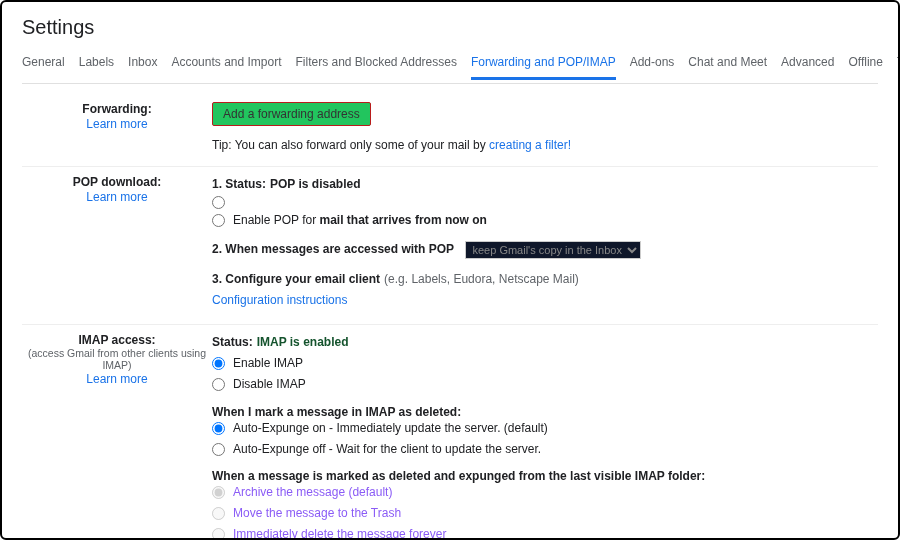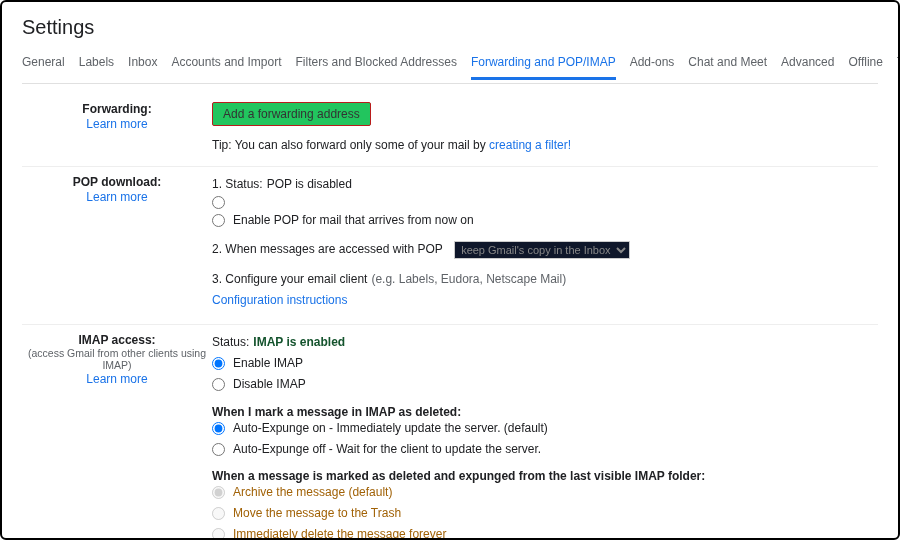--- a/index.html
+++ b/index.html
@@ -80,25 +80,25 @@
     background: #22c55e;
     border: 1px solid #b91c1c;
     padding: 4px 10px;
     font-size: 12px;
     border-radius: 2px;
     cursor: pointer;
     color: #333;
   }
   .tip { margin-top: 12px; }
   .link { color: #1a73e8; cursor: pointer; }
-  .bold { font-weight: 400; }
+  .bold { font-weight: 700; }
   .group-title { font-weight: 700; margin-top: 10px; }
   .row { display: flex; align-items: center; gap: 4px; line-height: 1.6; }
   input[type=radio] { margin-right: 4px; }
-  input[type=radio]:disabled + span { color: #a16207; }
+  input[type=radio]:disabled + span { color: #8b5cf6; }
   .status-enabled { color: #14532d; font-weight: 700; }
   select {
     font-size: 11px;
     color: #888;
     border: 1px solid #ccc;
     background: #0f172a;
     padding: 1px 2px;
   }
   .muted { color: #5f6368; }
   .spacer { height: 8px; }

